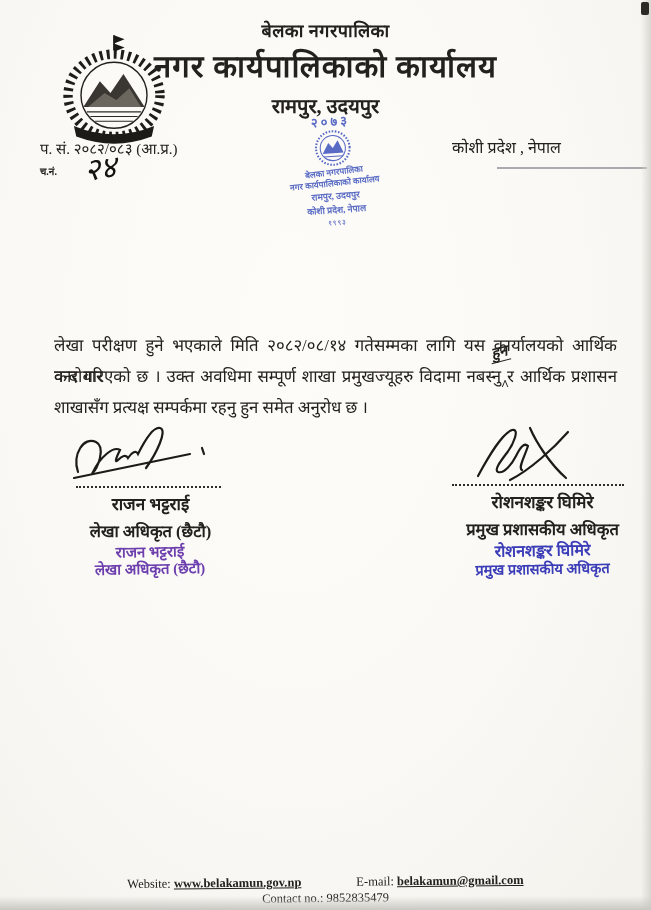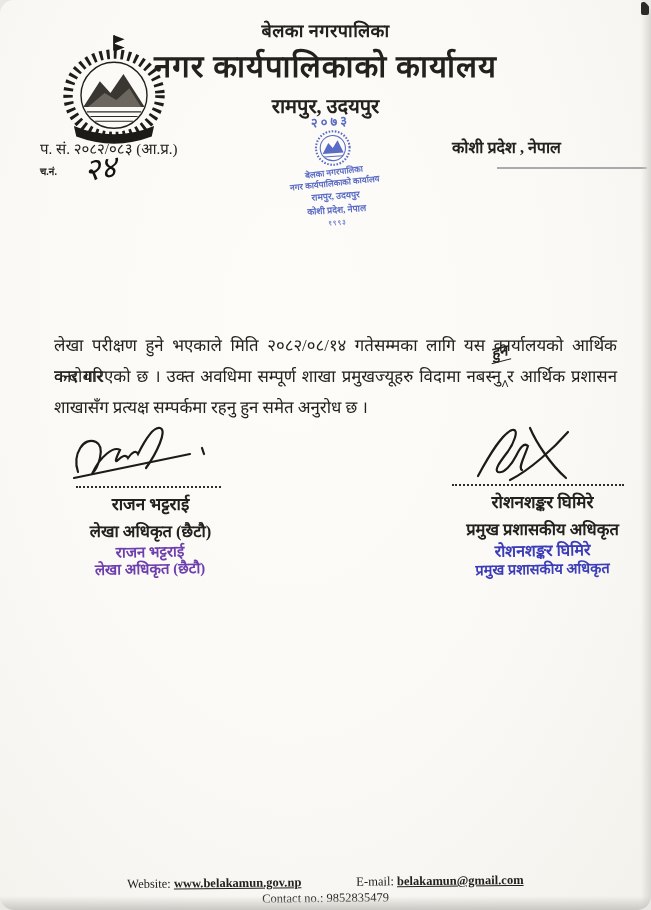--- a/index.html
+++ b/index.html
@@ -3,36 +3,35 @@
 <meta charset="utf-8">
 <style>
   html,body{margin:0;padding:0;background:#e9e8e4;}
   .page{
     position:relative;width:651px;height:910px;margin:0 auto;
     background:
       radial-gradient(ellipse at 45% 35%, #fdfcf9 0%, #faf9f5 55%, #f2f1ec 100%);
     overflow:hidden;
     font-family:"Liberation Serif", serif;
     color:#23211d;
-    border-radius:14px;
   }
   .abs{position:absolute;}
   .center{left:0;width:651px;text-align:center;}
   
   .hdr-muni{top:18px;font-size:18px;font-weight:600;letter-spacing:.5px;}
   .hdr-office{top:44px;font-size:31px;font-weight:700;letter-spacing:1px;}
   .hdr-addr{top:92px;font-size:20px;font-weight:600;}
   
   .emblem{left:55px;top:34px;width:118px;height:112px;}
   
   .ref-no{left:40px;top:138px;font-size:15px;font-weight:400;}
   .chn{left:40px;top:164px;font-size:10px;font-weight:700;}
   .chn-num{left:84px;top:146px;font-size:31px;font-weight:500;font-style:italic;
     transform:rotate(-7deg);color:#15130f;}
-  .province{left:452px;top:136px;font-size:16px;font-weight:700;width:190px;text-align:left;}
+  .province{left:452px;top:136px;font-size:16px;font-weight:400;width:190px;text-align:left;}
   .prov-line{left:497px;top:167px;width:150px;height:2px;background:#6a6a72;opacity:.55;}
   .date-line{left:452px;top:202px;font-size:16px;font-weight:700;}
   
   .stamp{left:262px;top:112px;width:145px;height:135px;color:#4c5fc0;
     transform:rotate(-4deg);opacity:.92;text-align:center;}
   .stamp .yr{font-size:13px;font-weight:700;letter-spacing:3px;}
   .stamp .s-logo{width:42px;height:40px;margin:-2px auto 0;display:block;}
   .stamp .s1{font-size:8.5px;font-weight:700;margin-top:-2px;transform:rotate(-3deg);}
   .stamp .s2{font-size:8.5px;font-weight:700;transform:rotate(-2deg);}
   .stamp .s3{font-size:9px;font-weight:700;margin-top:1px;}

